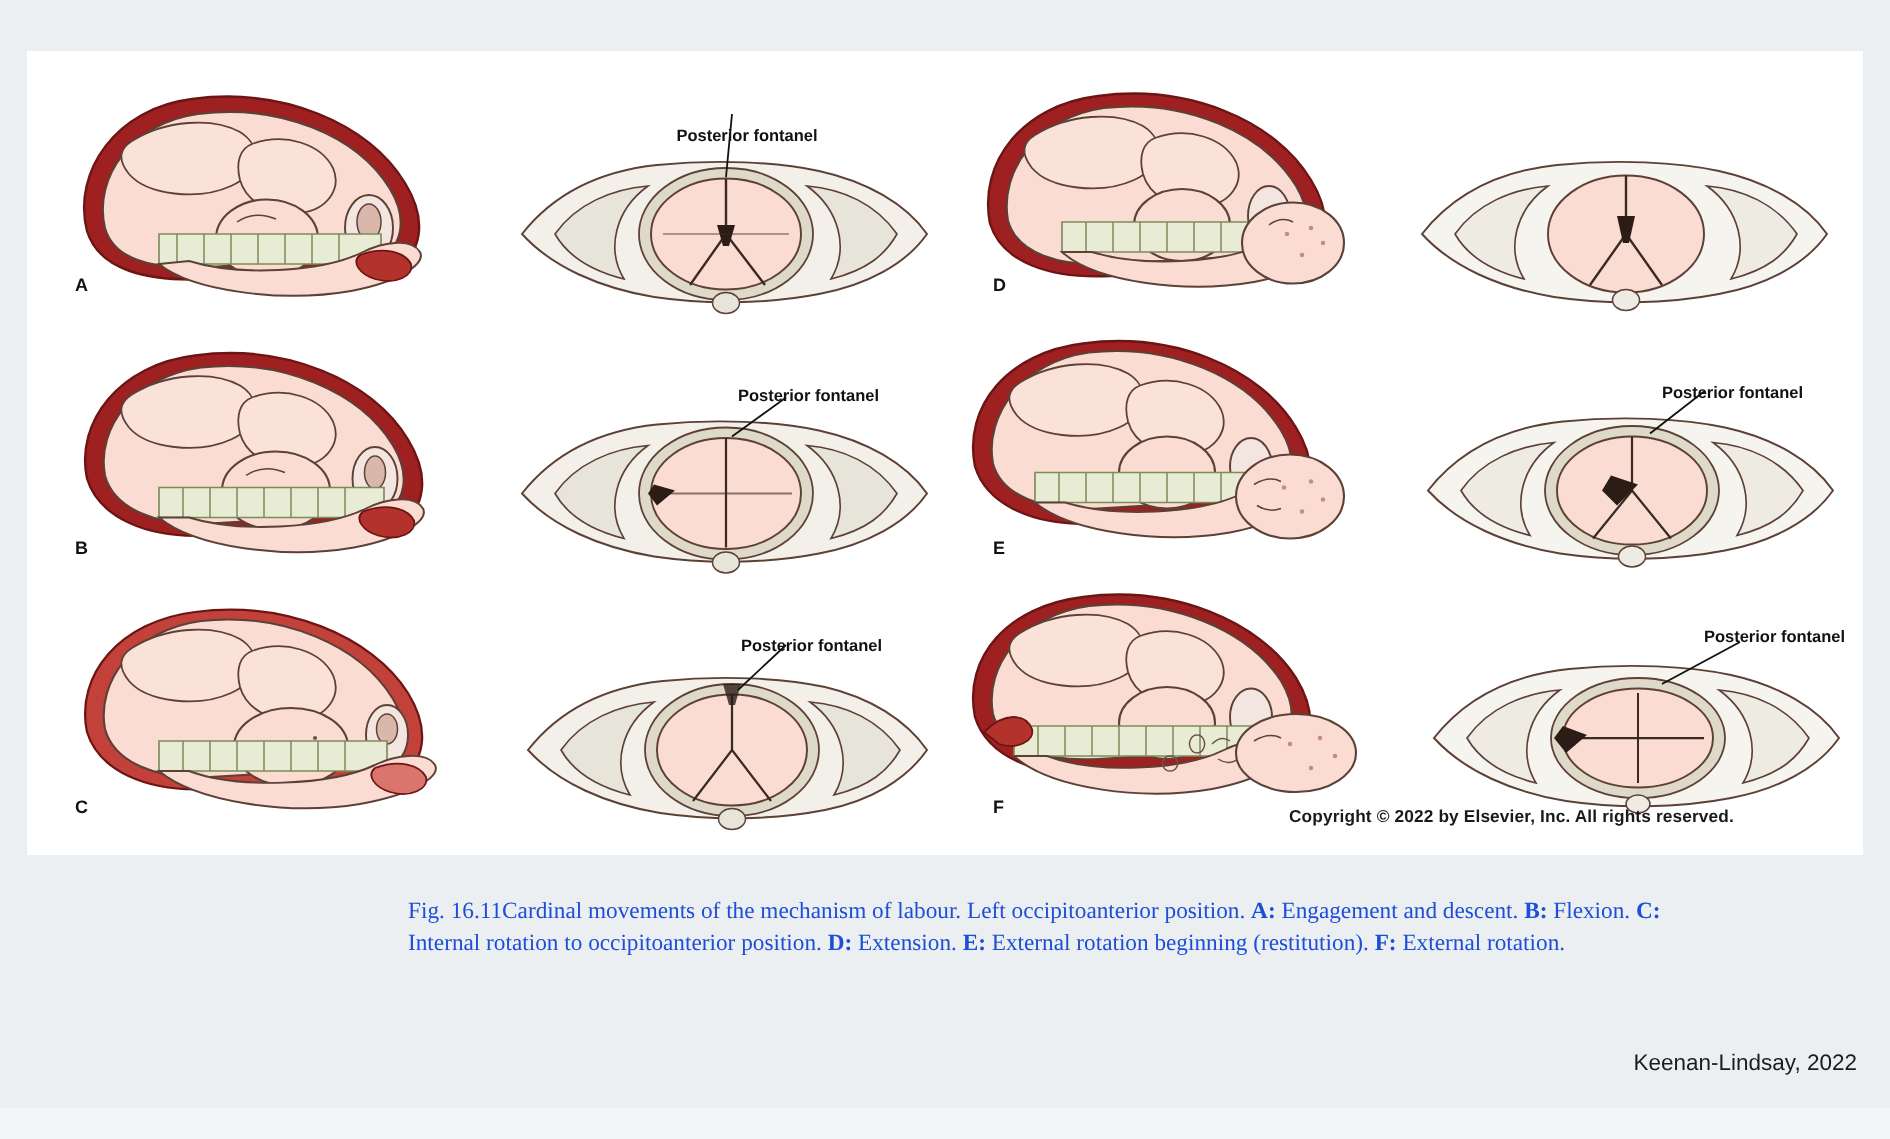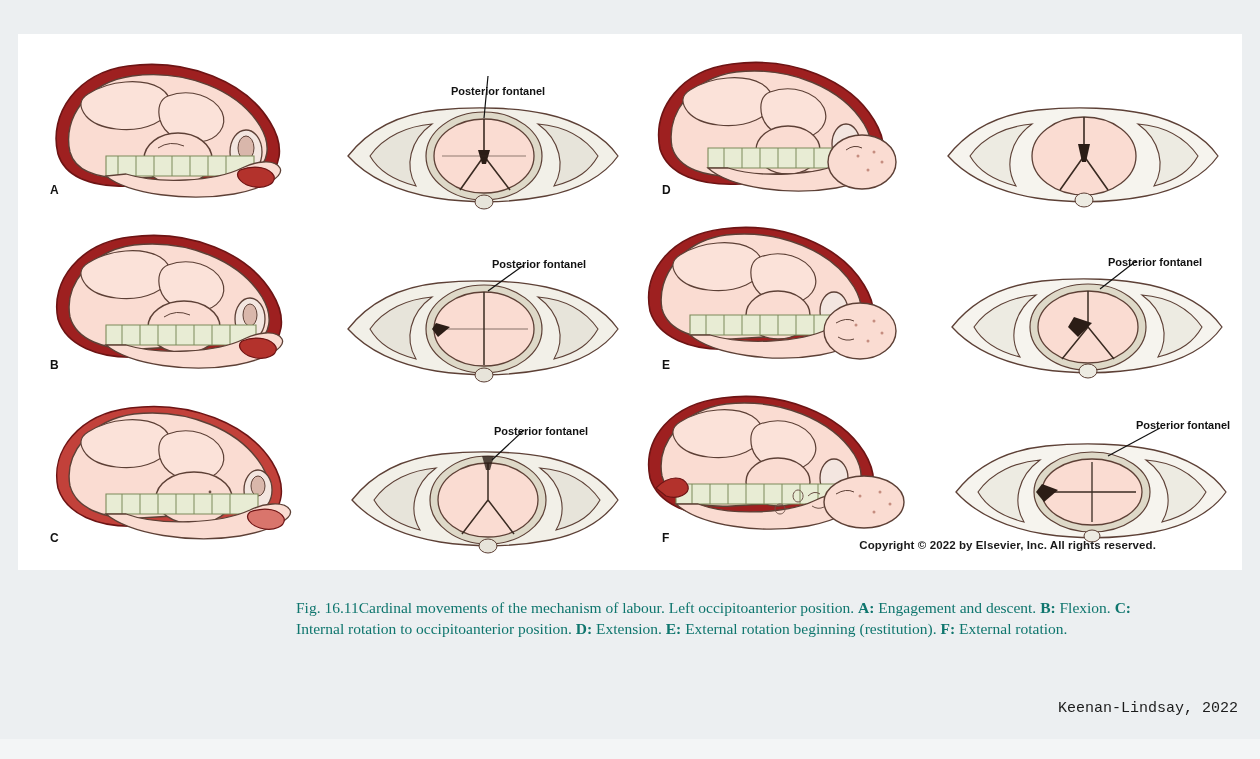--- a/index.html
+++ b/index.html
@@ -66,34 +66,34 @@
     width: 1138px;
     text-align: right;
     font-family: "Liberation Sans", sans-serif;
     font-weight: bold;
     font-size: 11.5px;
     color: #1a1a1a;
     letter-spacing: 0.1px;
   }
   .caption {
     position: absolute;
-    left: 296px;
+    left: 272px;
     top: 597px;
     width: 880px;
     font-family: "Liberation Serif", serif;
     font-size: 15.5px;
     line-height: 21px;
-    color: #0f766e;
+    color: #1d4ed8;
   }
   .caption b { font-weight: bold; }
   .attribution {
     position: absolute;
     right: 22px;
     top: 700px;
-    font-family: Liberation Mono, monospace;
+    font-family: Liberation Sans, sans-serif;
     font-size: 15px;
     color: #1c1c1c;
   }
   .bottom-strip {
     position: absolute;
     left: 0; top: 739px;
     width: 1260px; height: 20px;
     background: #f3f5f6;
   }
   svg { display: block; }

